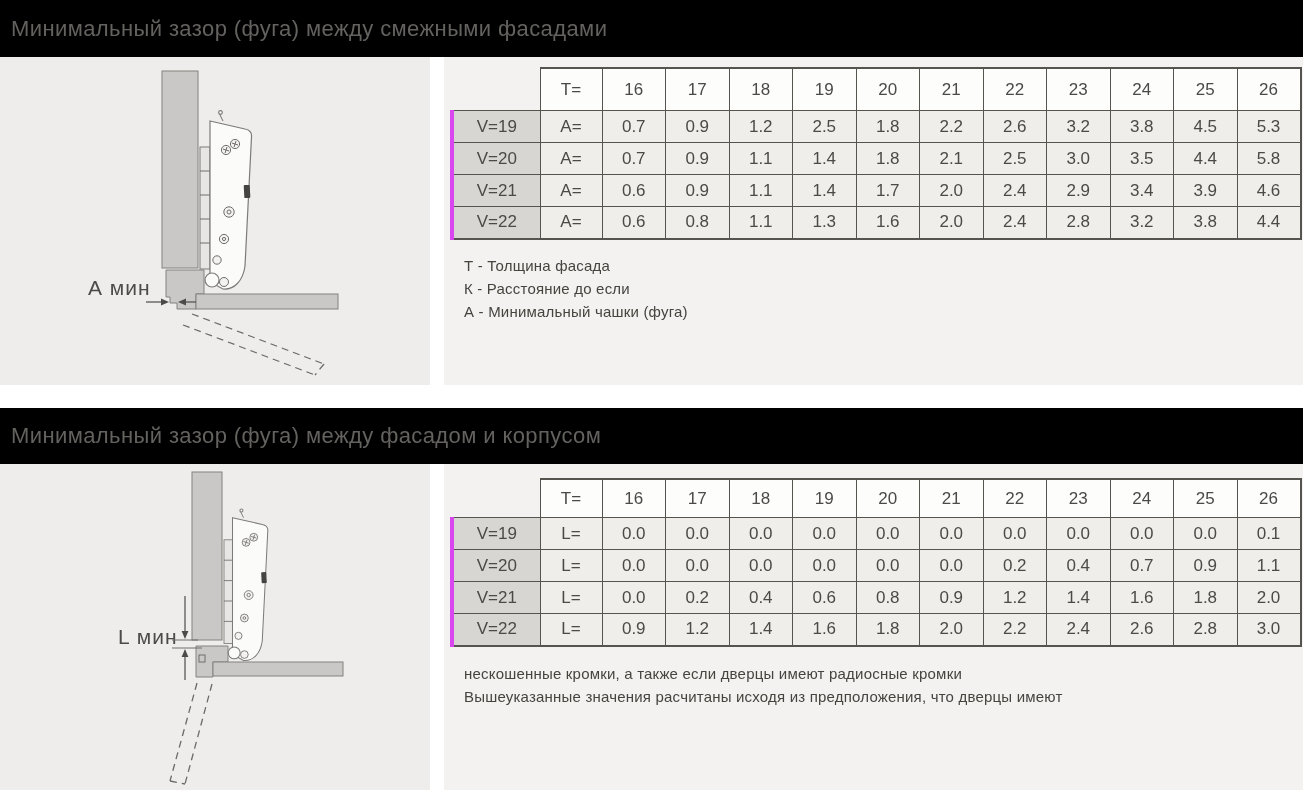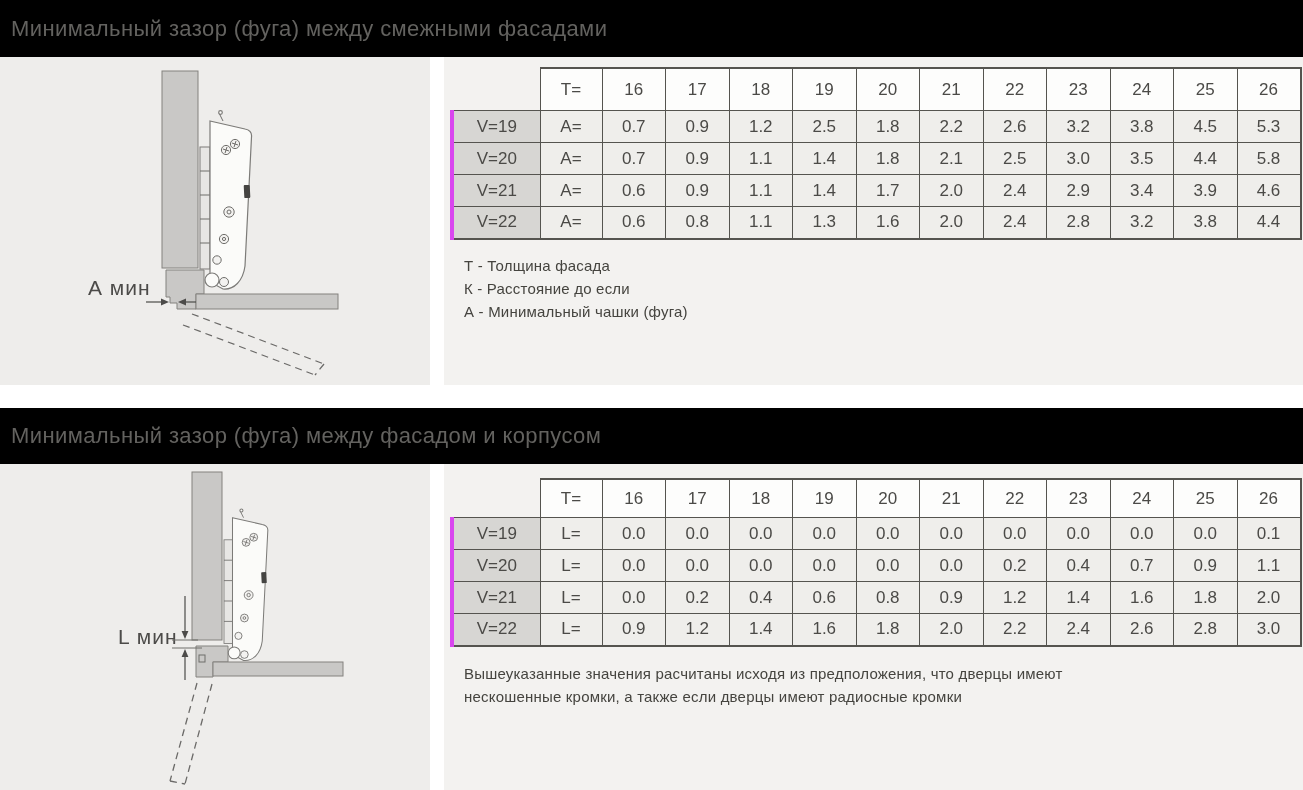--- a/index.html
+++ b/index.html
@@ -335,18 +335,18 @@
             <td class="val">2.0</td>
             <td class="val">2.2</td>
             <td class="val">2.4</td>
             <td class="val">2.6</td>
             <td class="val">2.8</td>
             <td class="val">3.0</td>
           </tr>
         </tbody>
       </table>
     <div class="text-block" id="note2">
+        <div>нескошенные кромки, а также если дверцы имеют радиосные кромки</div>
         <div>Вышеуказанные значения расчитаны исходя из предположения, что дверцы имеют</div>
-        <div>нескошенные кромки, а также если дверцы имеют радиосные кромки</div>
       </div>
   </div>
 
 </div>
 
 </body></html>

